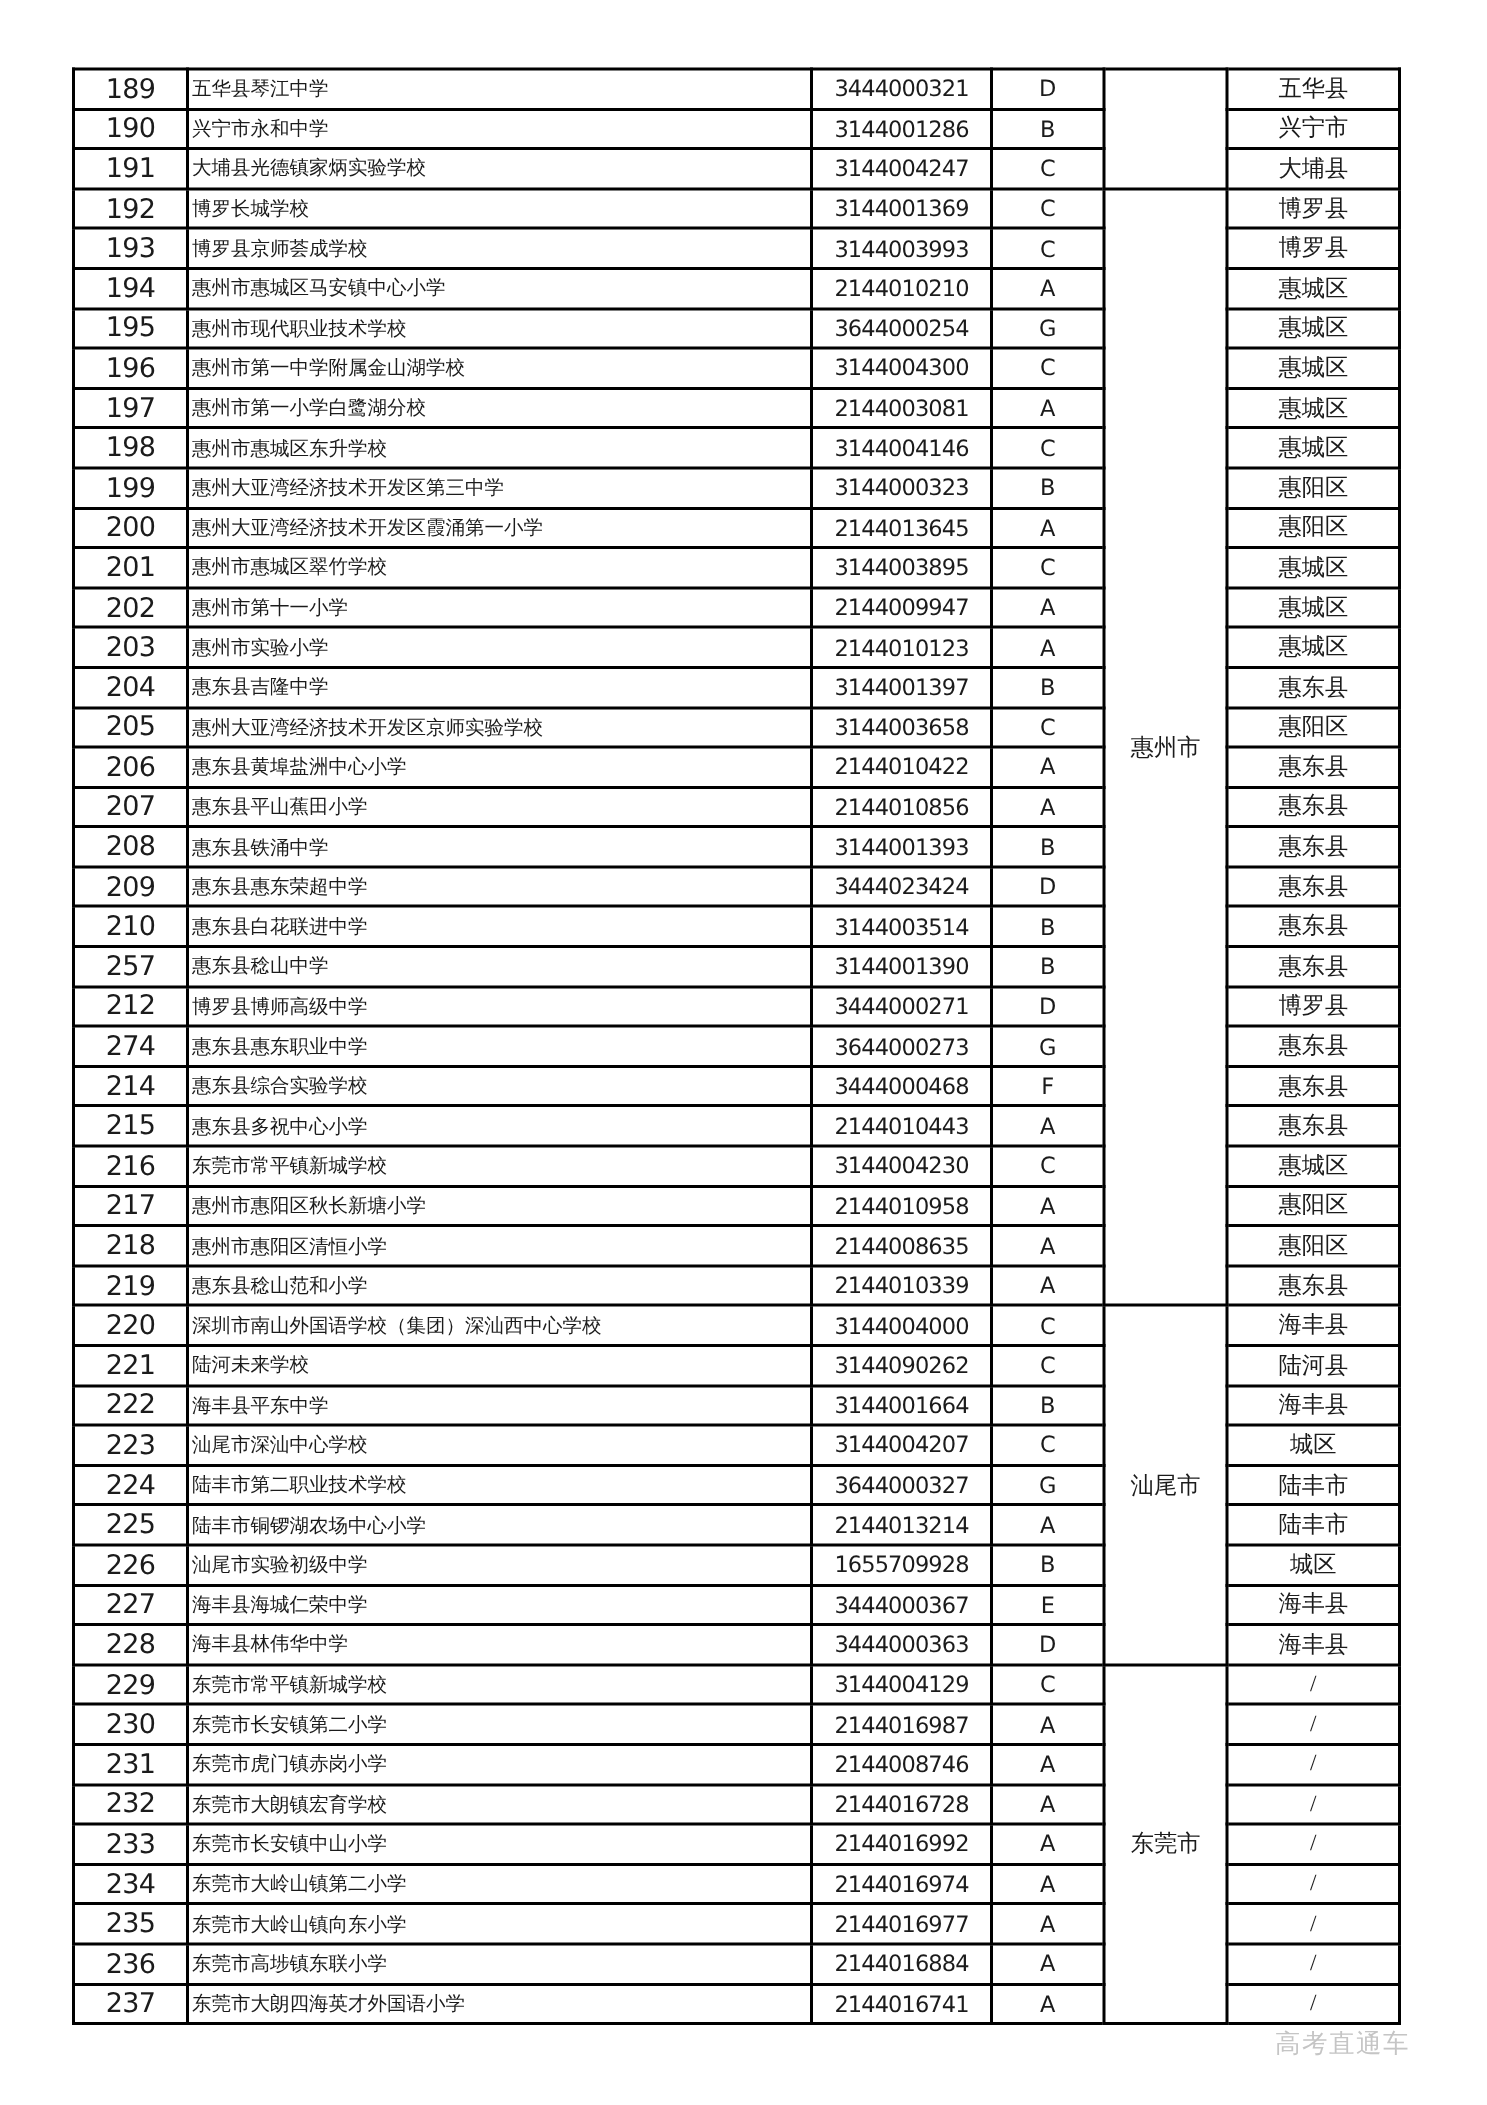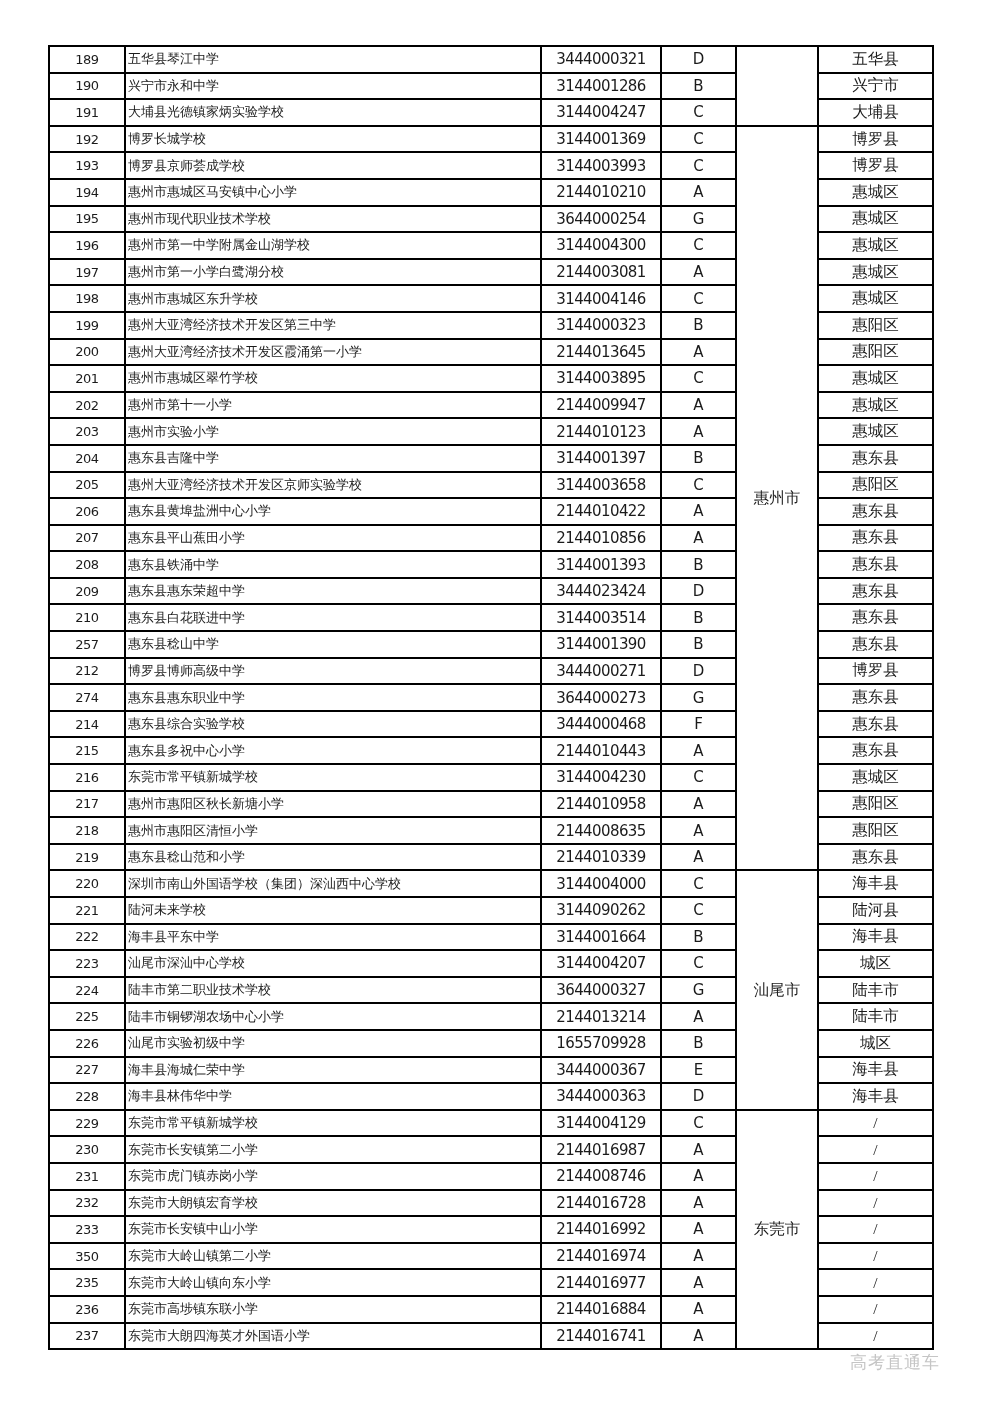--- a/index.html
+++ b/index.html
@@ -18,21 +18,21 @@
   #doc-table td {
     border: 2px solid #000;
     padding: 0 2px;
     overflow: hidden; white-space: nowrap;
     vertical-align: middle;
   }
   tr.group-start td { border-top-width: 3px; }
   td.c-no {
     text-align: center;
     font-family: "DejaVu Sans", sans-serif;
-    font-size: 13px; letter-spacing: -0.5px;
+    font-size: 18px; letter-spacing: -0.5px;
   }
   td.c-school { text-align: left; padding-left: 6px; font-size: 13px; }
   td.c-code {
     text-align: center;
     font-family: "DejaVu Sans", sans-serif;
     font-size: 15px; letter-spacing: -0.6px;
   }
   td.c-grade {
     text-align: center;
     font-family: "DejaVu Sans", sans-serif;
@@ -373,21 +373,21 @@
           <td class="c-district">/</td>
         </tr>
         <tr>
           <td class="c-no">233</td>
           <td class="c-school">东莞市长安镇中山小学</td>
           <td class="c-code">2144016992</td>
           <td class="c-grade">A</td>
           <td class="c-district">/</td>
         </tr>
         <tr>
-          <td class="c-no">350</td>
+          <td class="c-no">234</td>
           <td class="c-school">东莞市大岭山镇第二小学</td>
           <td class="c-code">2144016974</td>
           <td class="c-grade">A</td>
           <td class="c-district">/</td>
         </tr>
         <tr>
           <td class="c-no">235</td>
           <td class="c-school">东莞市大岭山镇向东小学</td>
           <td class="c-code">2144016977</td>
           <td class="c-grade">A</td>

